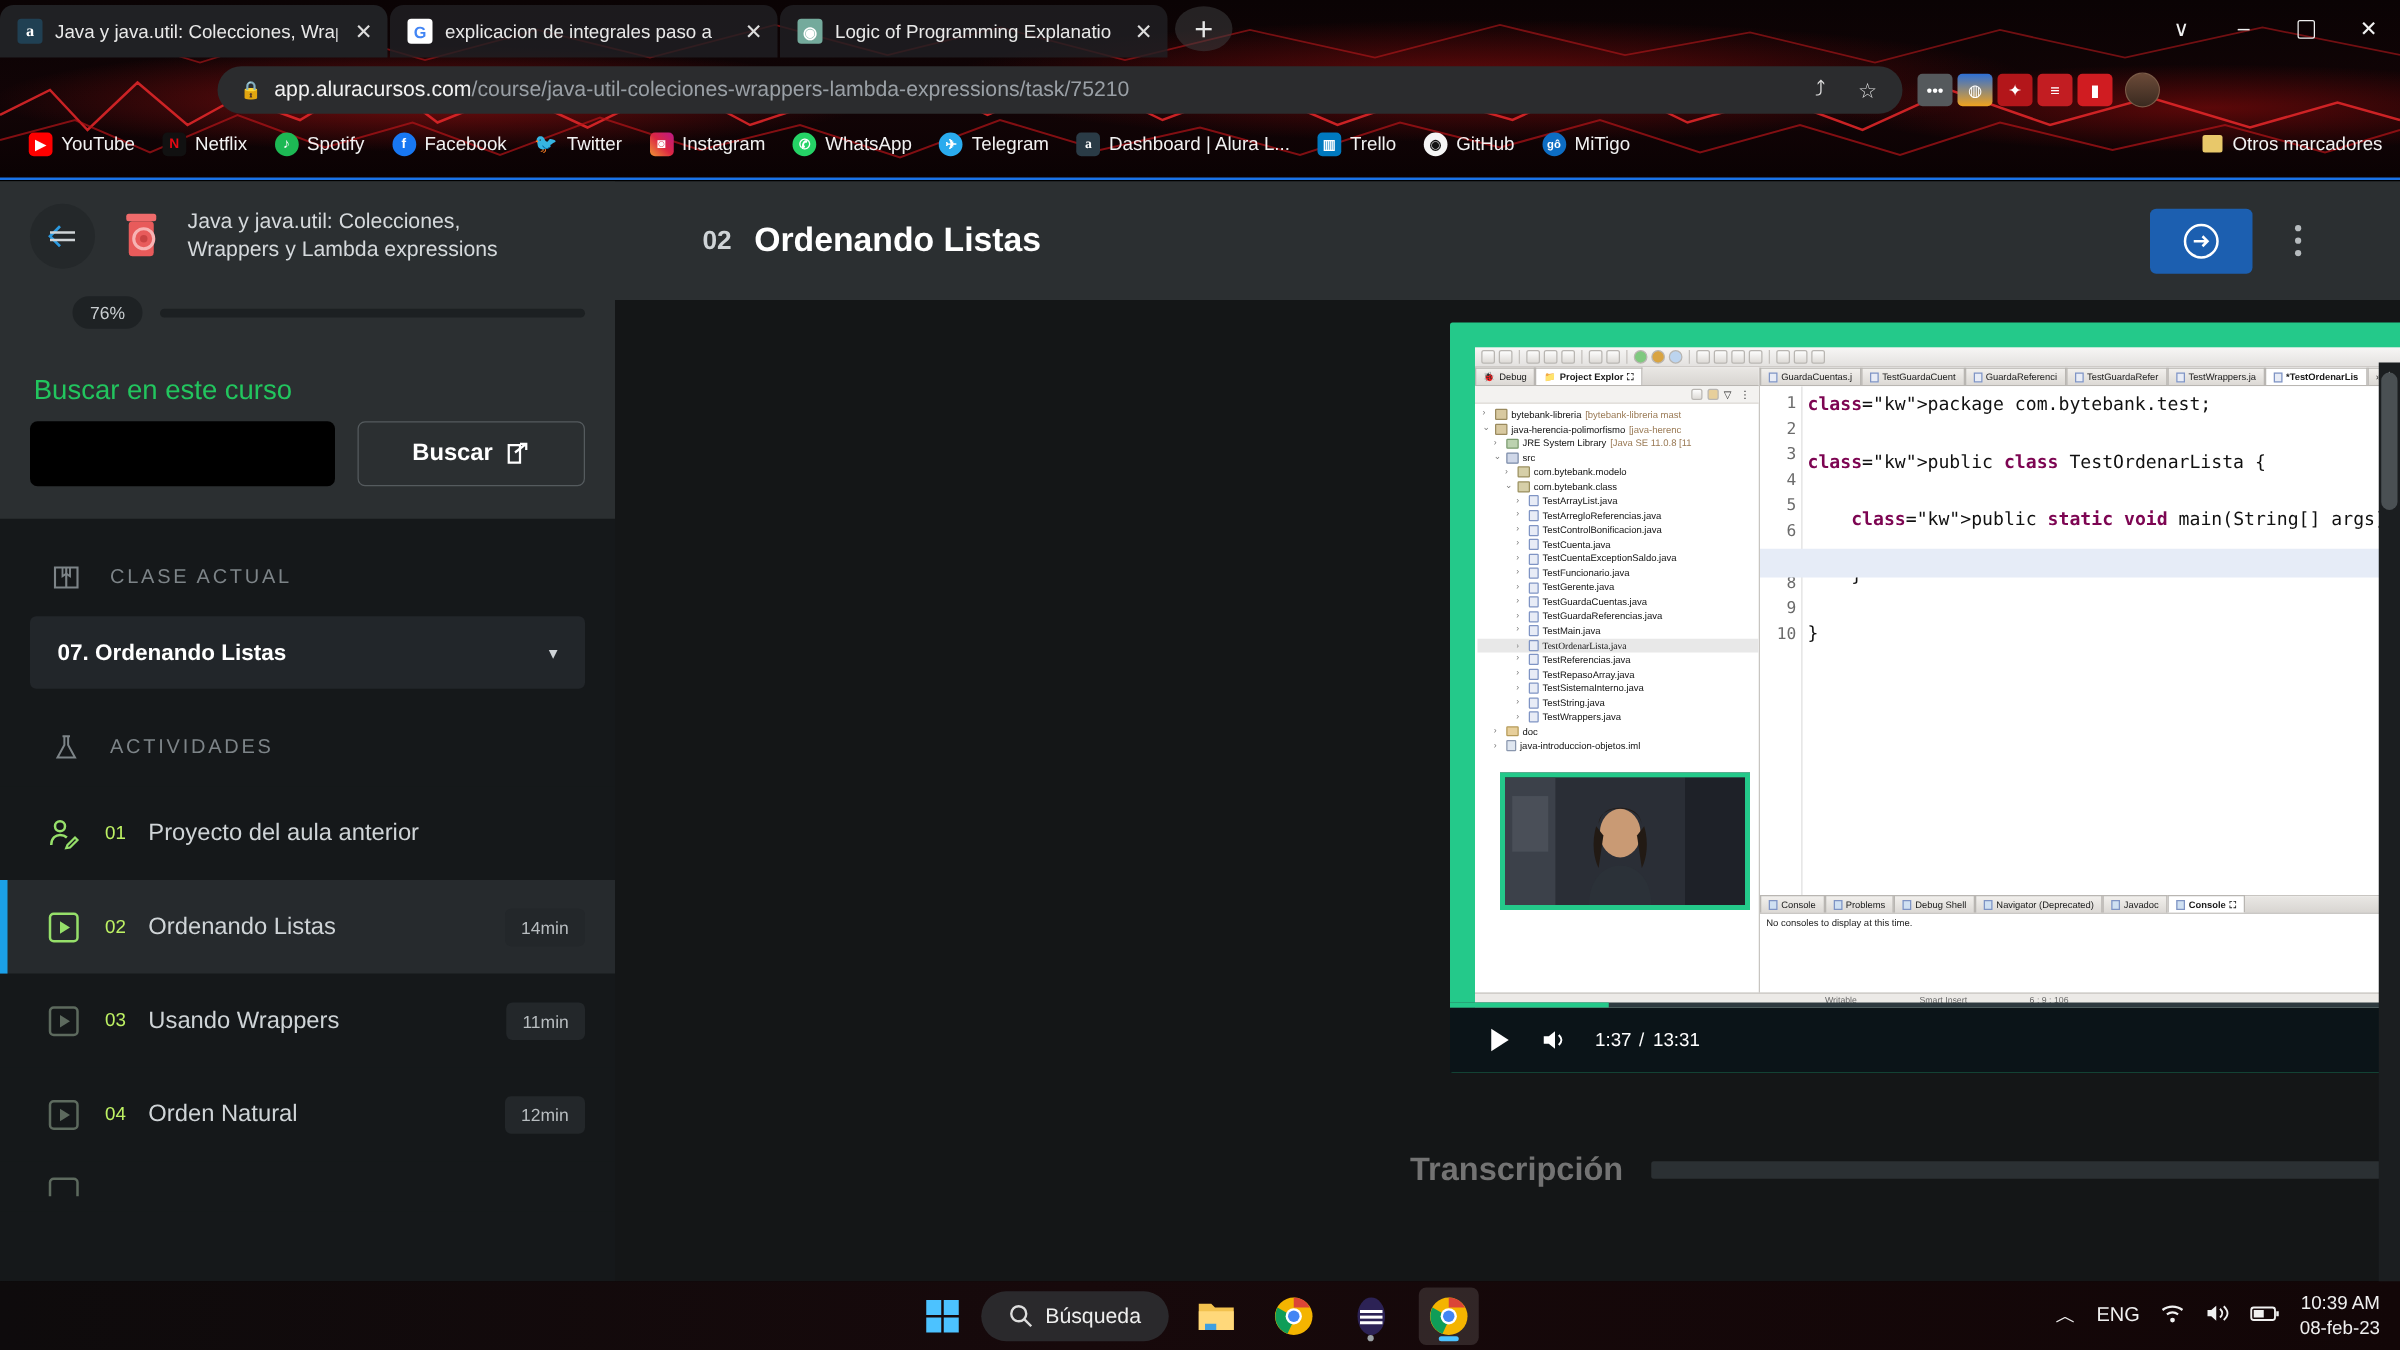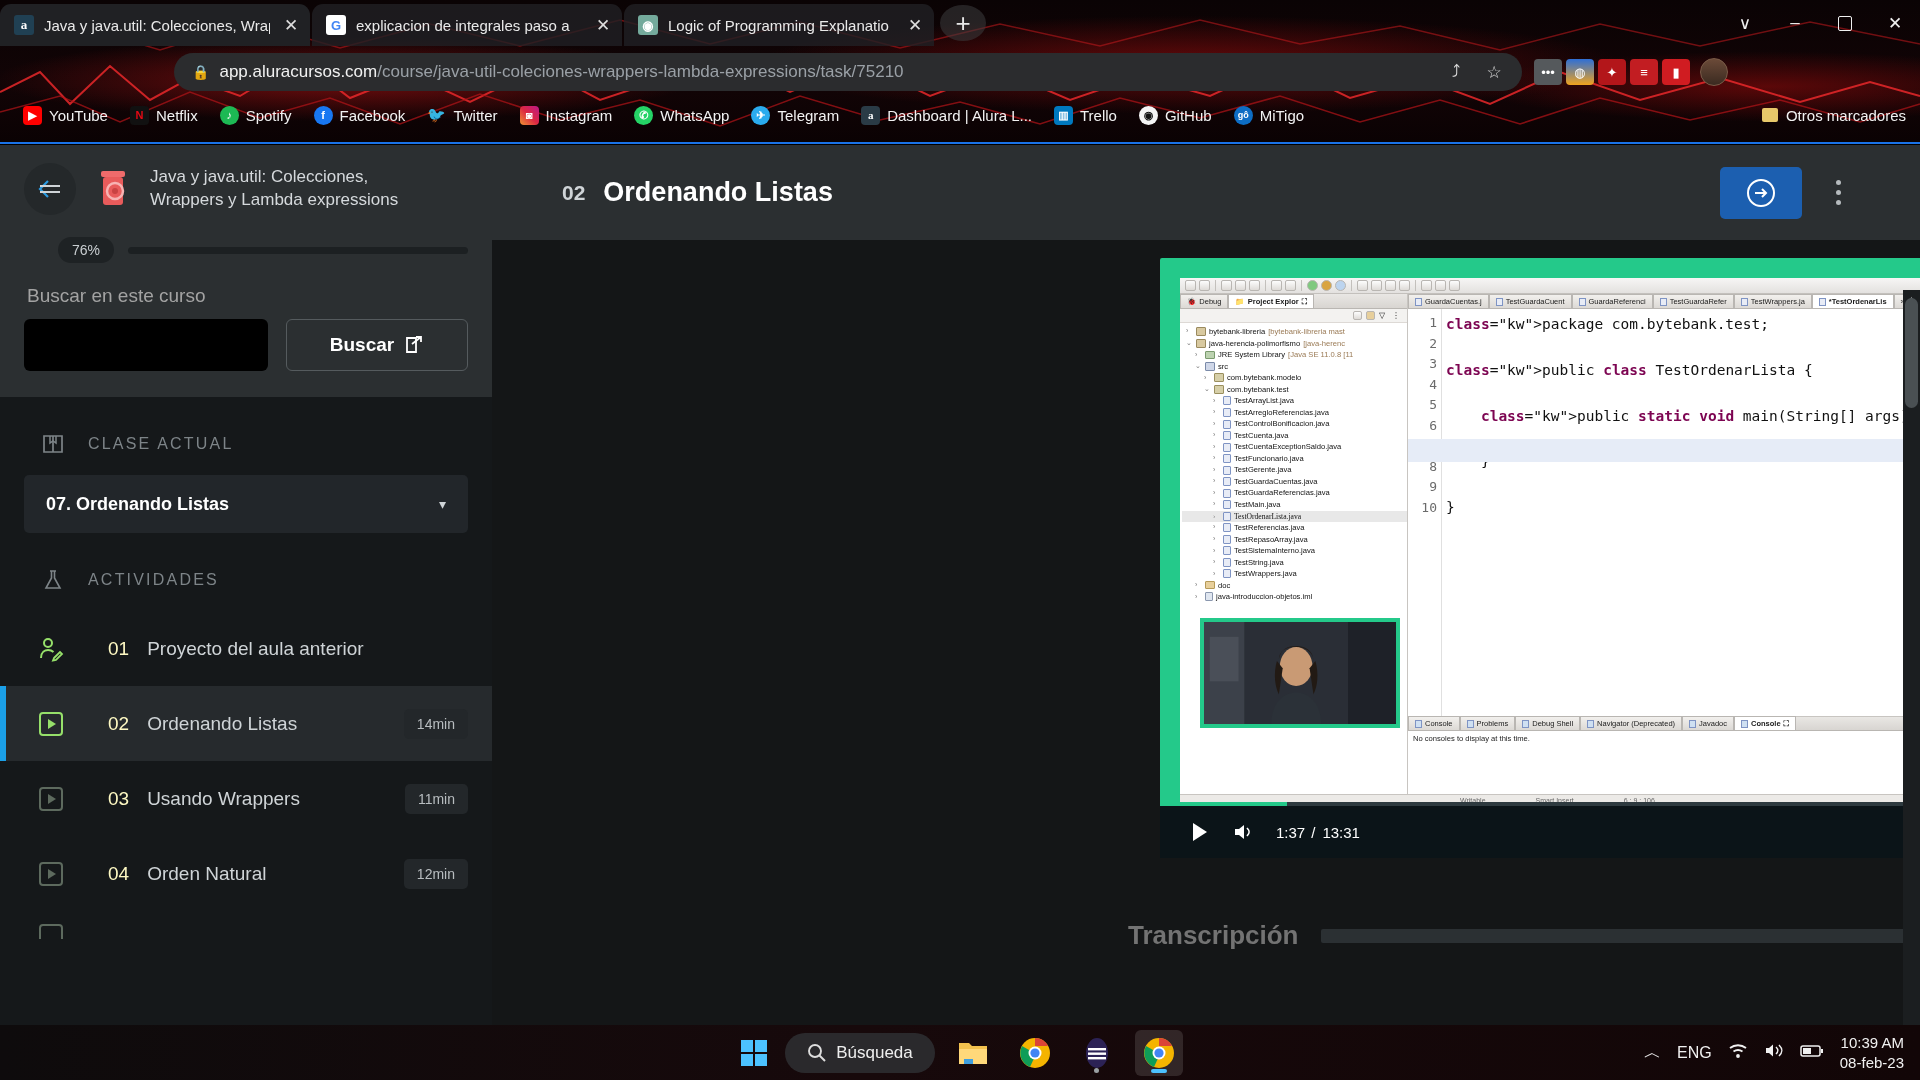--- a/index.html
+++ b/index.html
@@ -76,38 +76,38 @@
   .sidebar { width:492px; flex:0 0 492px; background:#15181a; height:880px; position:relative; }
   .sb-top { background:#2b2f31; padding:18px 24px 26px 24px; }
   .sb-head { display:flex; align-items:center; gap:16px; }
   .backbtn { width:52px; height:52px; border-radius:50%; background:#24282a; display:flex; align-items:center; justify-content:center; flex:0 0 52px; }
   .course-ico { width:42px; height:46px; flex:0 0 42px; display:flex; align-items:center; justify-content:center; }
   .course-title { font-size:17px; line-height:1.35; color:#d5d9dc; max-width:280px; }
   .prog-row { display:flex; align-items:center; gap:14px; margin-top:22px; padding-left:34px; }
   .pct { background:#1e2224; color:#c9ced1; font-size:14px; padding:5px 14px; border-radius:13px; }
   .ptrack { flex:1; height:7px; background:#1c2022; border-radius:4px; overflow:hidden; }
   .pfill { height:7px; background:#9ede72; border-radius:4px; }
-  .sb-search-label { color:#a3a3a3; font-size:19px; margin-top:22px; padding-left:3px; }
+  .sb-search-label { color:#22c55e; font-size:22px; margin-top:36px; padding-left:3px; }
   .sb-search-row { display:flex; gap:18px; margin-top:12px; }
   .sb-input { flex:1; height:52px; background:#000; border:none; border-radius:6px; outline:none; color:#fff; padding:0 12px; font-size:15px; font-family:inherit; }
   .sb-btn { width:182px; height:52px; background:transparent; border:1px solid #555b5e; border-radius:6px; color:#fff; font-size:19px; font-weight:bold;
             display:flex; align-items:center; justify-content:center; gap:10px; font-family:inherit; }
 
   .sec-head { display:flex; align-items:center; gap:22px; padding:34px 0 18px 40px; color:#7d8488; font-size:16px; letter-spacing:2.2px; }
   .sec-ico { width:26px; height:26px; flex:0 0 26px; display:flex; align-items:center; justify-content:center; }
 
   .cur-class { margin:0 24px; background:#22262a; border-radius:5px; height:58px; display:flex; align-items:center; justify-content:space-between; padding:0 22px; }
   .cur-class .ct { color:#fff; font-size:18px; font-weight:bold; }
   .chev { color:#cfd4d7; font-size:14px; }
 
   .act-item { height:75px; display:flex; align-items:center; padding:0 24px 0 36px; gap:18px; position:relative; background:#15181a; }
   .act-item.sel { background:#262a2d; }
   .act-item.sel::before { content:""; position:absolute; left:0; top:0; bottom:0; width:6px; background:#1ba0e8; }
   .act-ico { width:30px; height:30px; flex:0 0 30px; display:flex; align-items:center; justify-content:center; }
-  .act-num { color:#fef9c3; font-size:19px; flex:0 0 auto;margin-left:24px; }
+  .act-num { color:#bef264; font-size:15px; flex:0 0 auto; }
   .act-label { color:#cfd4d7; font-size:19px; flex:1; }
   .act-dur { background:#23272a; color:#b8bdc0; font-size:14px; padding:7px 13px; border-radius:5px; }
 
   
   .main { flex:1; height:880px; background:#141617; position:relative; overflow:hidden; }
   .m-head { height:95px; display:flex; align-items:center; padding:0 60px 0 70px; background:#2b2f31; }
   .m-num { color:#cfd4d7; font-size:21px; font-weight:bold; margin-right:18px; }
   .m-title { color:#fff; font-size:27px; font-weight:bold; flex:1; }
   .nextbtn { width:82px; height:52px; background:#1c5fb0; border-radius:5px; display:flex; align-items:center; justify-content:center; }
   .kebab { width:44px; display:flex; flex-direction:column; align-items:center; gap:5px; margin-left:14px; }
@@ -515,21 +515,21 @@
                       <span>src</span>
                     </div>
                     <div class="tn" style="padding-left: 22px;">
                       <span class="arw">›</span>
                       <span style="width:10px;height:9px;background:#d6cfa8;border:1px solid #9a8f5e;border-radius:1px;display:inline-block;"></span>
                       <span>com.bytebank.modelo</span>
                     </div>
                     <div class="tn" style="padding-left: 22px;">
                       <span class="arw">⌄</span>
                       <span style="width:10px;height:9px;background:#d6cfa8;border:1px solid #9a8f5e;border-radius:1px;display:inline-block;"></span>
-                      <span>com.bytebank.test</span>
+                      <span>com.bytebank.class</span>
                     </div>
                     <div class="tn" style="padding-left: 31px;">
                       <span class="arw">›</span>
                       <span style="width:8px;height:9px;background:#e8ecf6;border:1px solid #7f94c4;border-radius:1px;display:inline-block;"></span>
                       <span>TestArrayList.java</span>
                     </div>
                     <div class="tn" style="padding-left: 31px;">
                       <span class="arw">›</span>
                       <span style="width:8px;height:9px;background:#e8ecf6;border:1px solid #7f94c4;border-radius:1px;display:inline-block;"></span>
                       <span>TestArregloReferencias.java</span>

